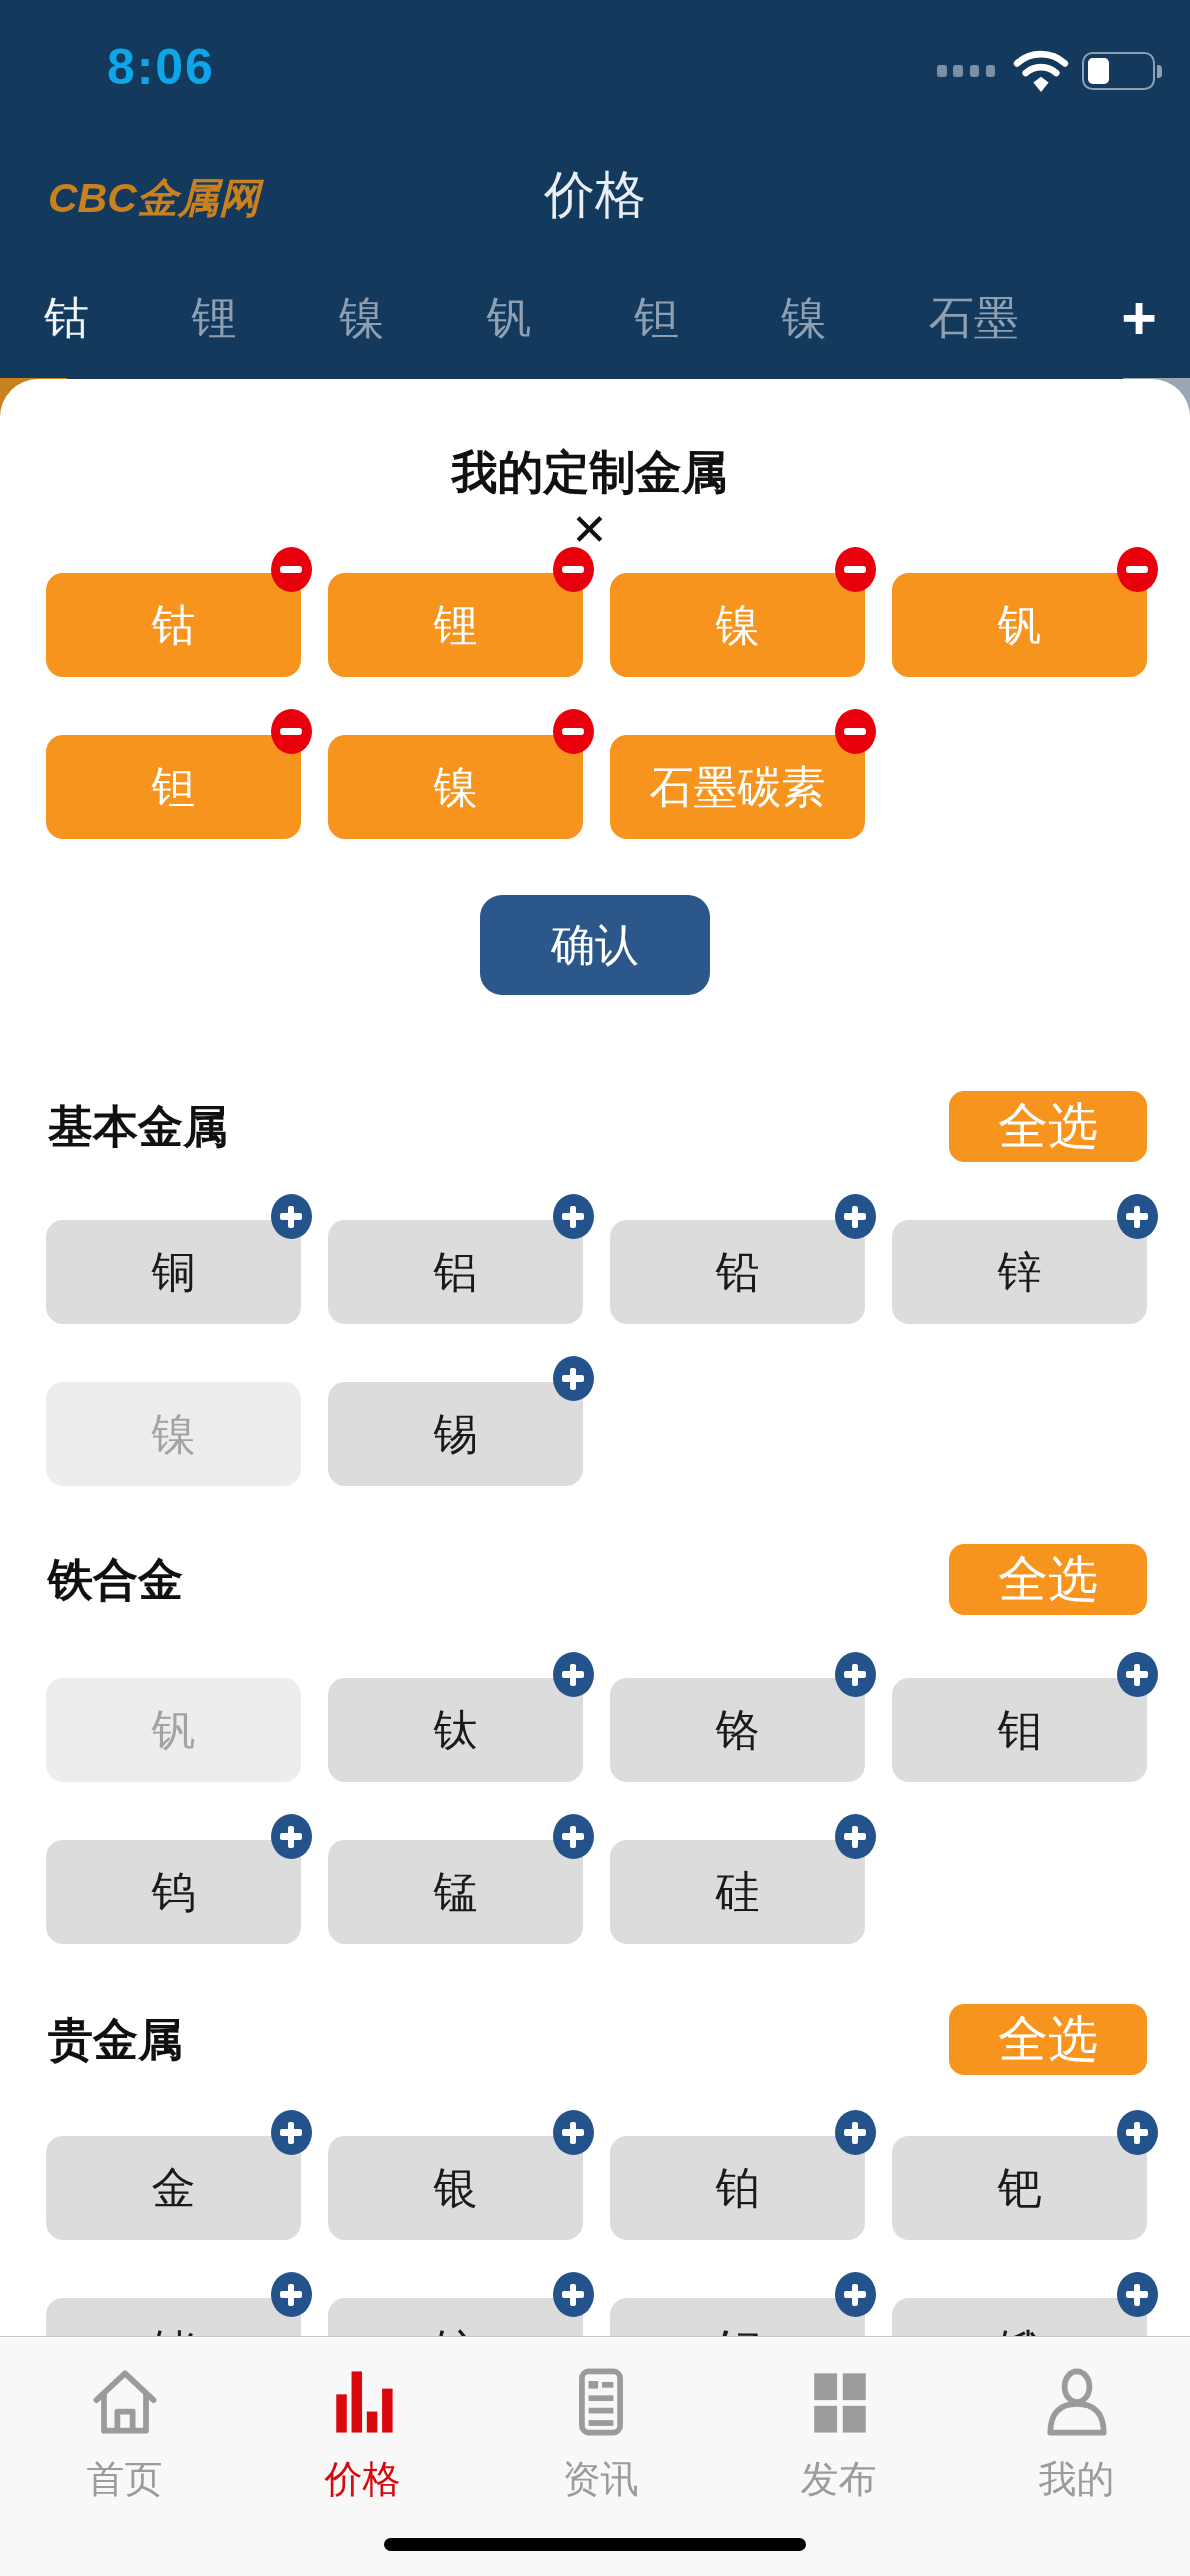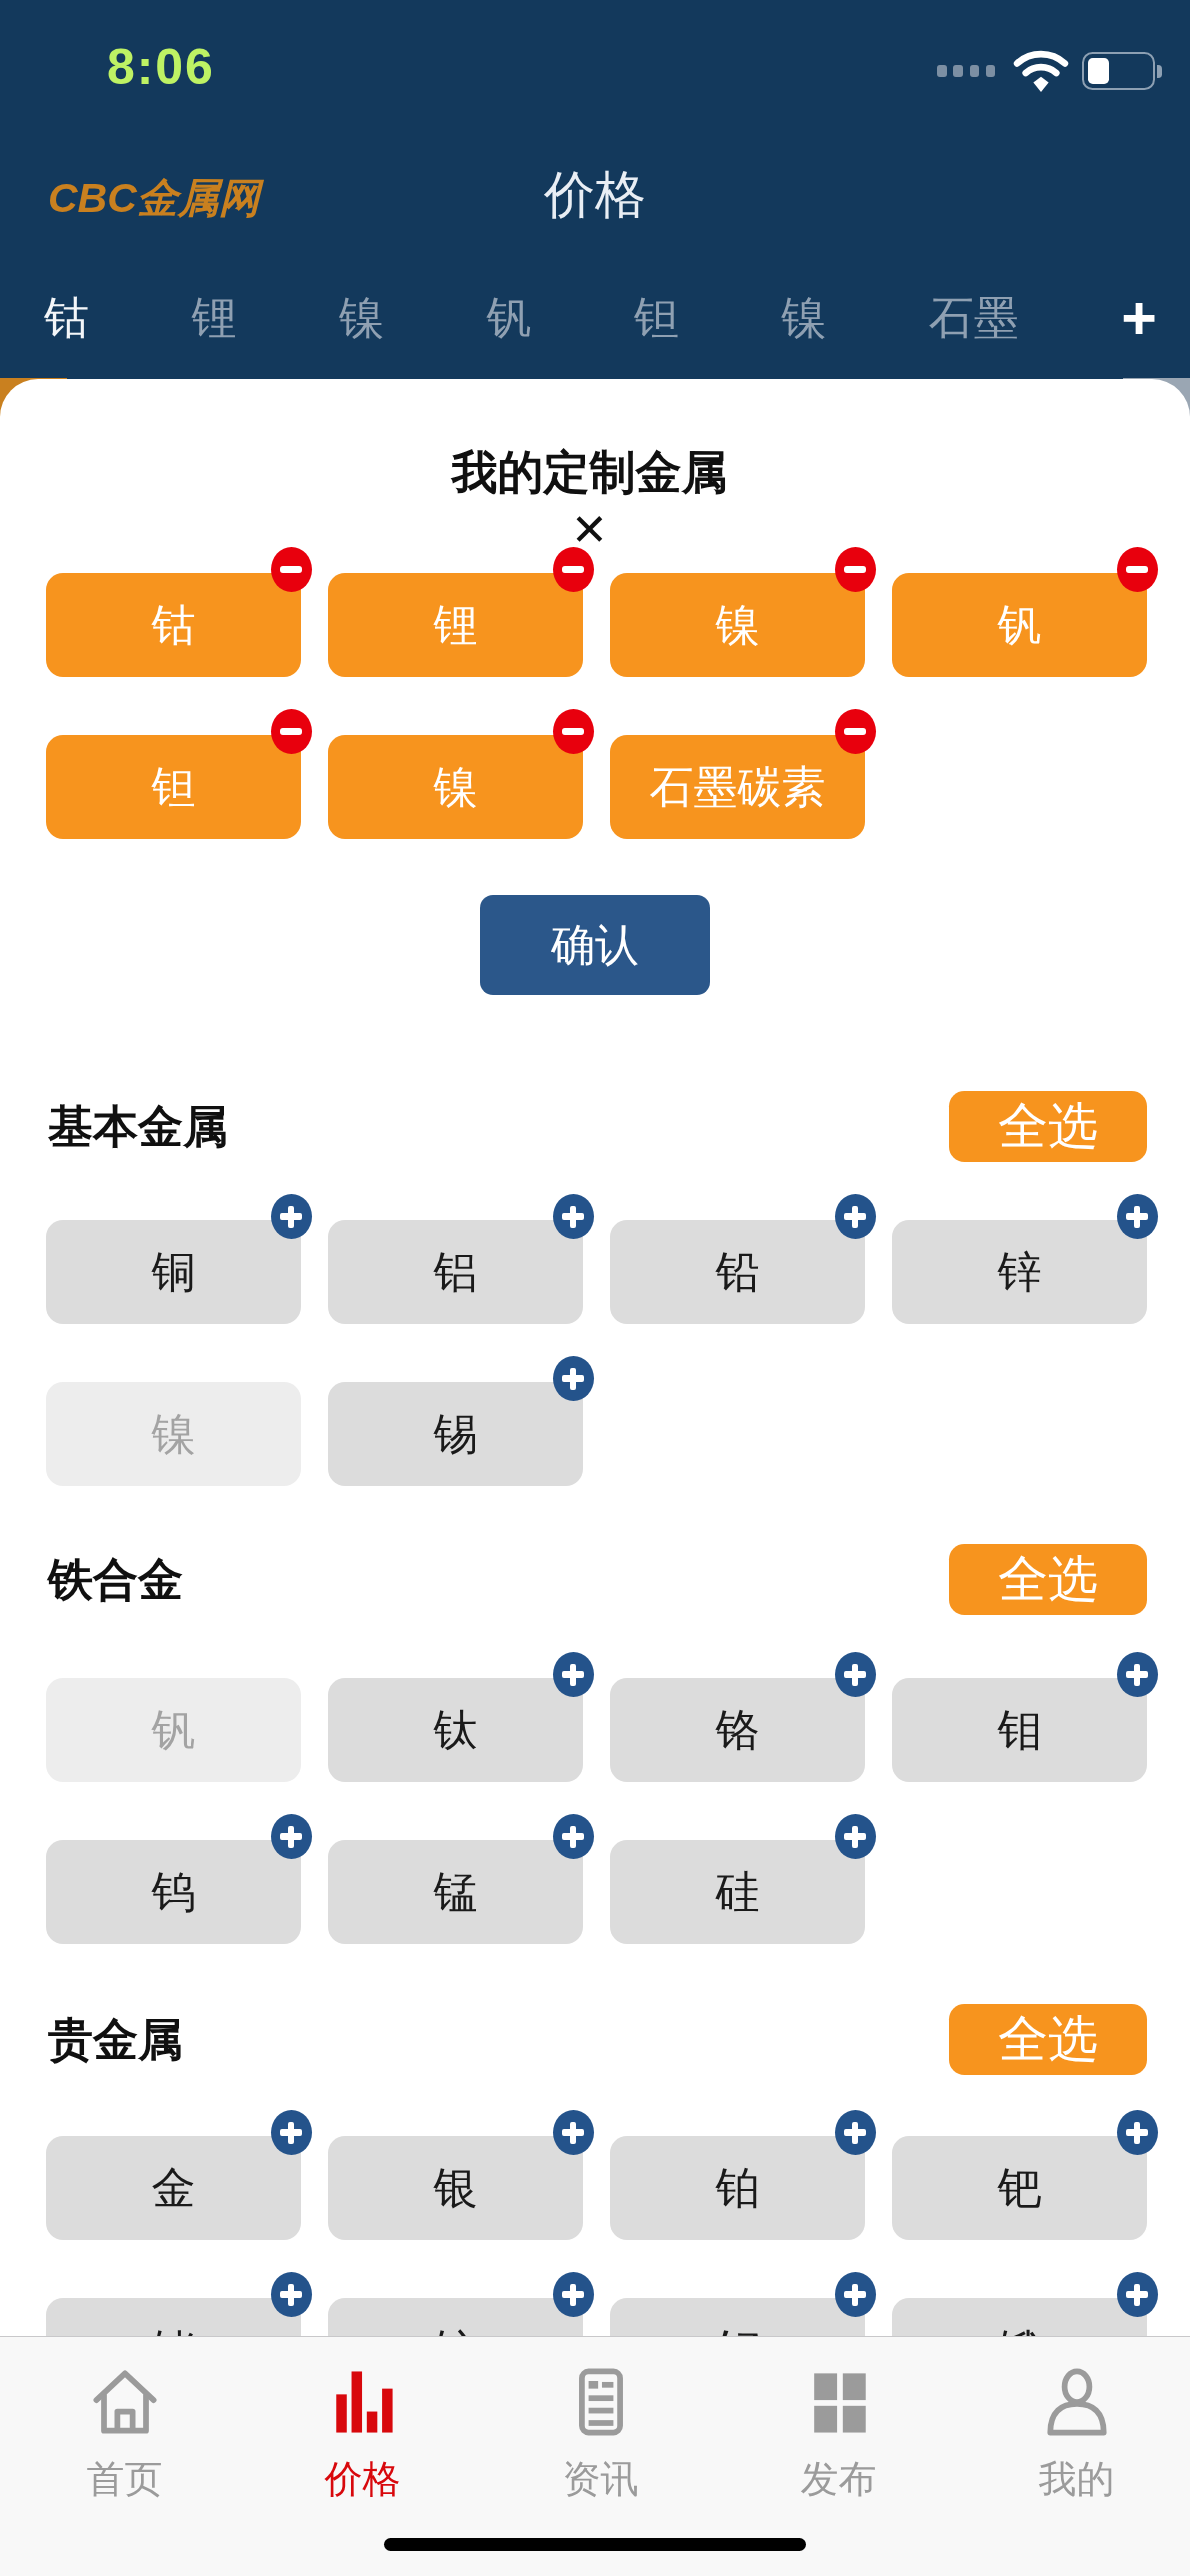--- a/index.html
+++ b/index.html
@@ -6,21 +6,21 @@
     --navy:#13395C; --orange:#F7941E; --red:#E8000D; --blue:#24538B;
     --blue2:#2B578A; --active:#D8080C; --brand:#C9801F;
   }
   *{margin:0;padding:0;box-sizing:border-box;}
   html,body{background:#ffffff;}
   body{width:1190px;height:2576px;font-family:"Liberation Sans",sans-serif;}
   .screen{position:relative;width:1190px;height:2576px;overflow:hidden;background:#fff;}
 
   
   .phone-header{position:absolute;top:0;left:0;right:0;height:379px;background:var(--navy);z-index:1;}
-  .time{position:absolute;left:107px;top:38px;font-size:50px;font-weight:700;color:#bef264;letter-spacing:1.9px;}
+  .time{position:absolute;left:107px;top:38px;font-size:50px;font-weight:700;color:#0ea5e9;letter-spacing:1.9px;}
   .status-icons{position:absolute;right:35px;top:50px;display:flex;align-items:center;gap:13.4px;}
   .sig-dots{display:flex;gap:6.7px;align-items:flex-end;margin-right:3.8px;}
   .sig-dots span{width:9.6px;height:12.5px;border-radius:2.9px;background:#7C8FA3;}
   .bat{position:relative;width:73px;height:38px;border:2.9px solid #8DA0B3;border-radius:10.5px;background:transparent;}
   .bat::after{content:"";position:absolute;right:-8.6px;top:10.5px;width:4.8px;height:13.4px;border-radius:0 3.8px 3.8px 0;background:#8DA0B3;}
   .bat-fill{position:absolute;left:3.8px;top:3.8px;bottom:3.8px;width:21px;border-radius:4.8px;background:#fff;}
 
   .brand{position:absolute;left:48px;top:171px;font-size:41px;font-weight:700;font-style:italic;color:var(--brand);}
   .page-title{position:absolute;left:0;right:0;top:161px;text-align:center;font-size:51px;font-weight:500;color:#E9EEF4;}
 
@@ -52,21 +52,21 @@
 
   .badge{position:absolute;top:-26px;right:-10.5px;width:41px;height:45px;border-radius:50%;
          display:flex;align-items:center;justify-content:center;}
   .badge.minus{background:var(--red);}
   .badge.minus::before{content:"";width:22px;height:6.7px;border-radius:2.9px;background:#fff;}
   .badge.plus{background:var(--blue);}
   .badge.plus::before{content:"";position:absolute;width:22px;height:6.7px;border-radius:1.9px;background:#fff;}
   .badge.plus::after{content:"";position:absolute;width:6.7px;height:22px;border-radius:1.9px;background:#fff;}
 
   .confirm{position:absolute;top:516px;left:50%;transform:translateX(-50%);width:230px;height:100px;
-           background:var(--blue2);border-radius:13px;color:#fff;font-size:44px;
+           background:var(--blue2);border-radius:22px;color:#fff;font-size:44px;
            display:flex;align-items:center;justify-content:center;cursor:pointer;}
 
   .sec-head{position:absolute;left:48px;right:43px;height:73px;display:flex;align-items:center;justify-content:space-between;}
   .sec-title{font-size:45px;font-weight:700;color:#101010;}
   .select-all{width:198px;height:71px;background:var(--orange);border-radius:15.3px;color:#fff;font-size:50px;
               display:flex;align-items:center;justify-content:center;cursor:pointer;}
   .sec1-head{top:711px;} .sec1-grid{top:841px;}
   .sec2-head{top:1164px;} .sec2-grid{top:1299px;}
   .sec3-head{top:1624px;} .sec3-grid{top:1757px;}
 

